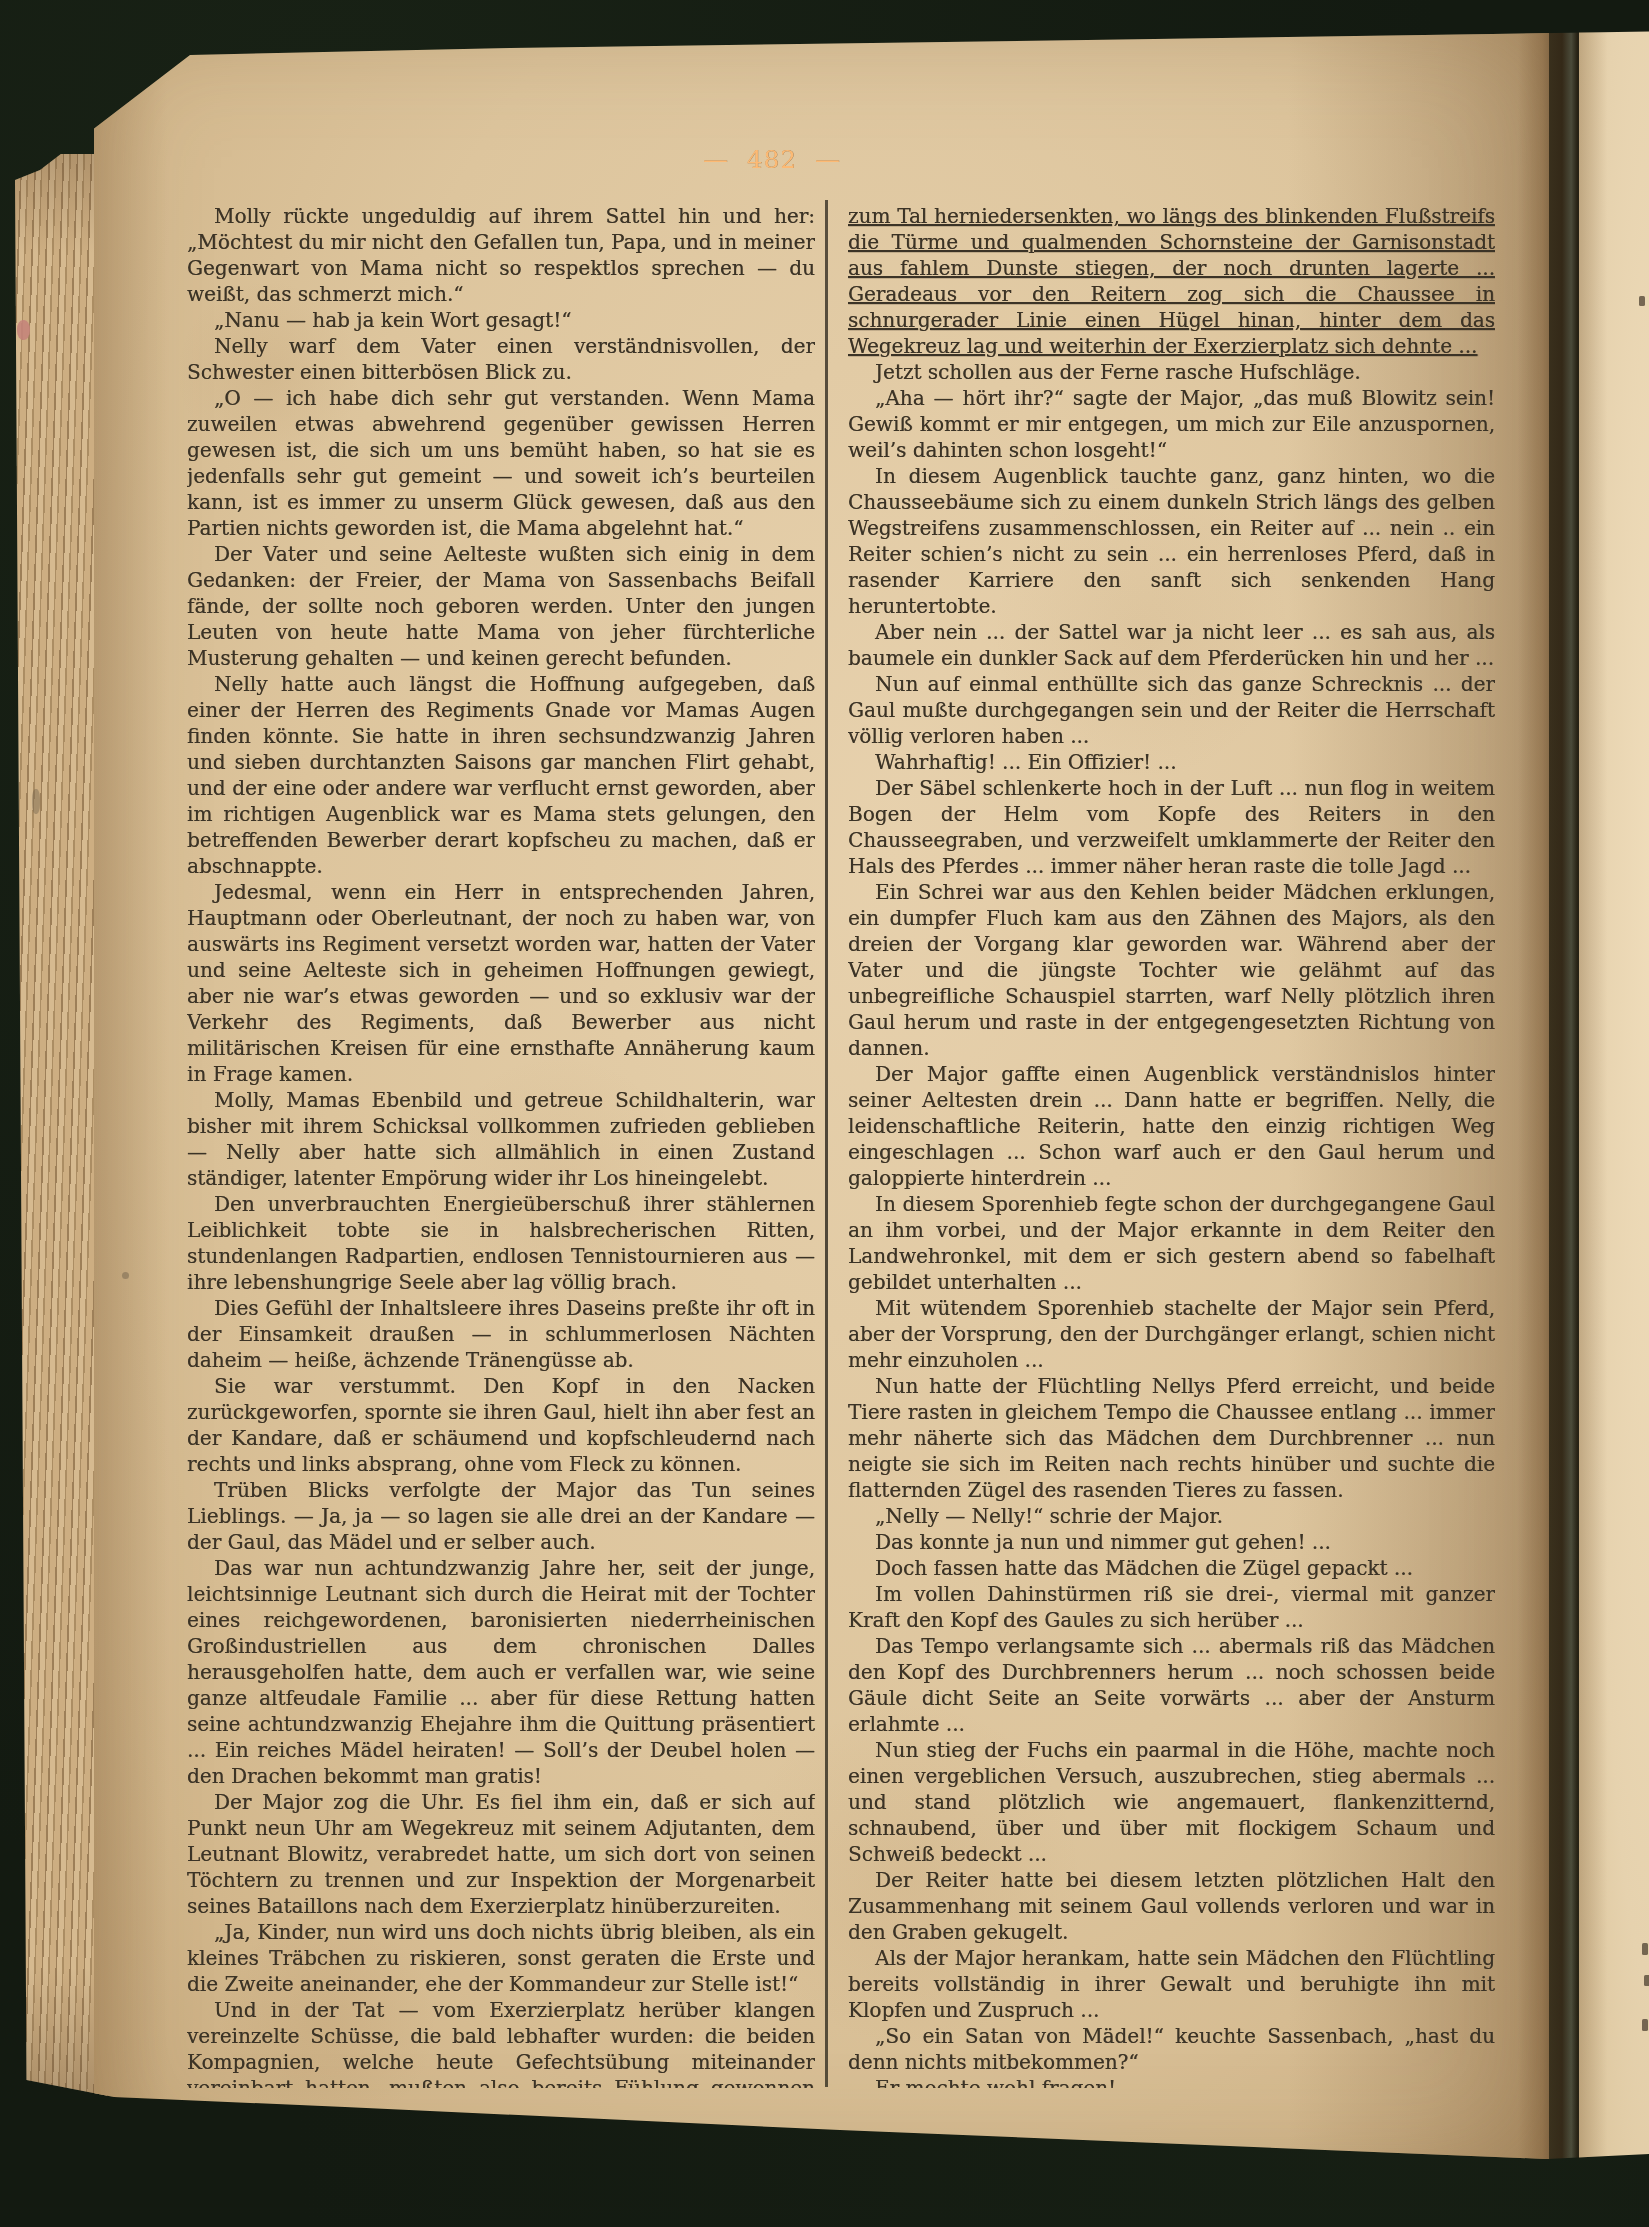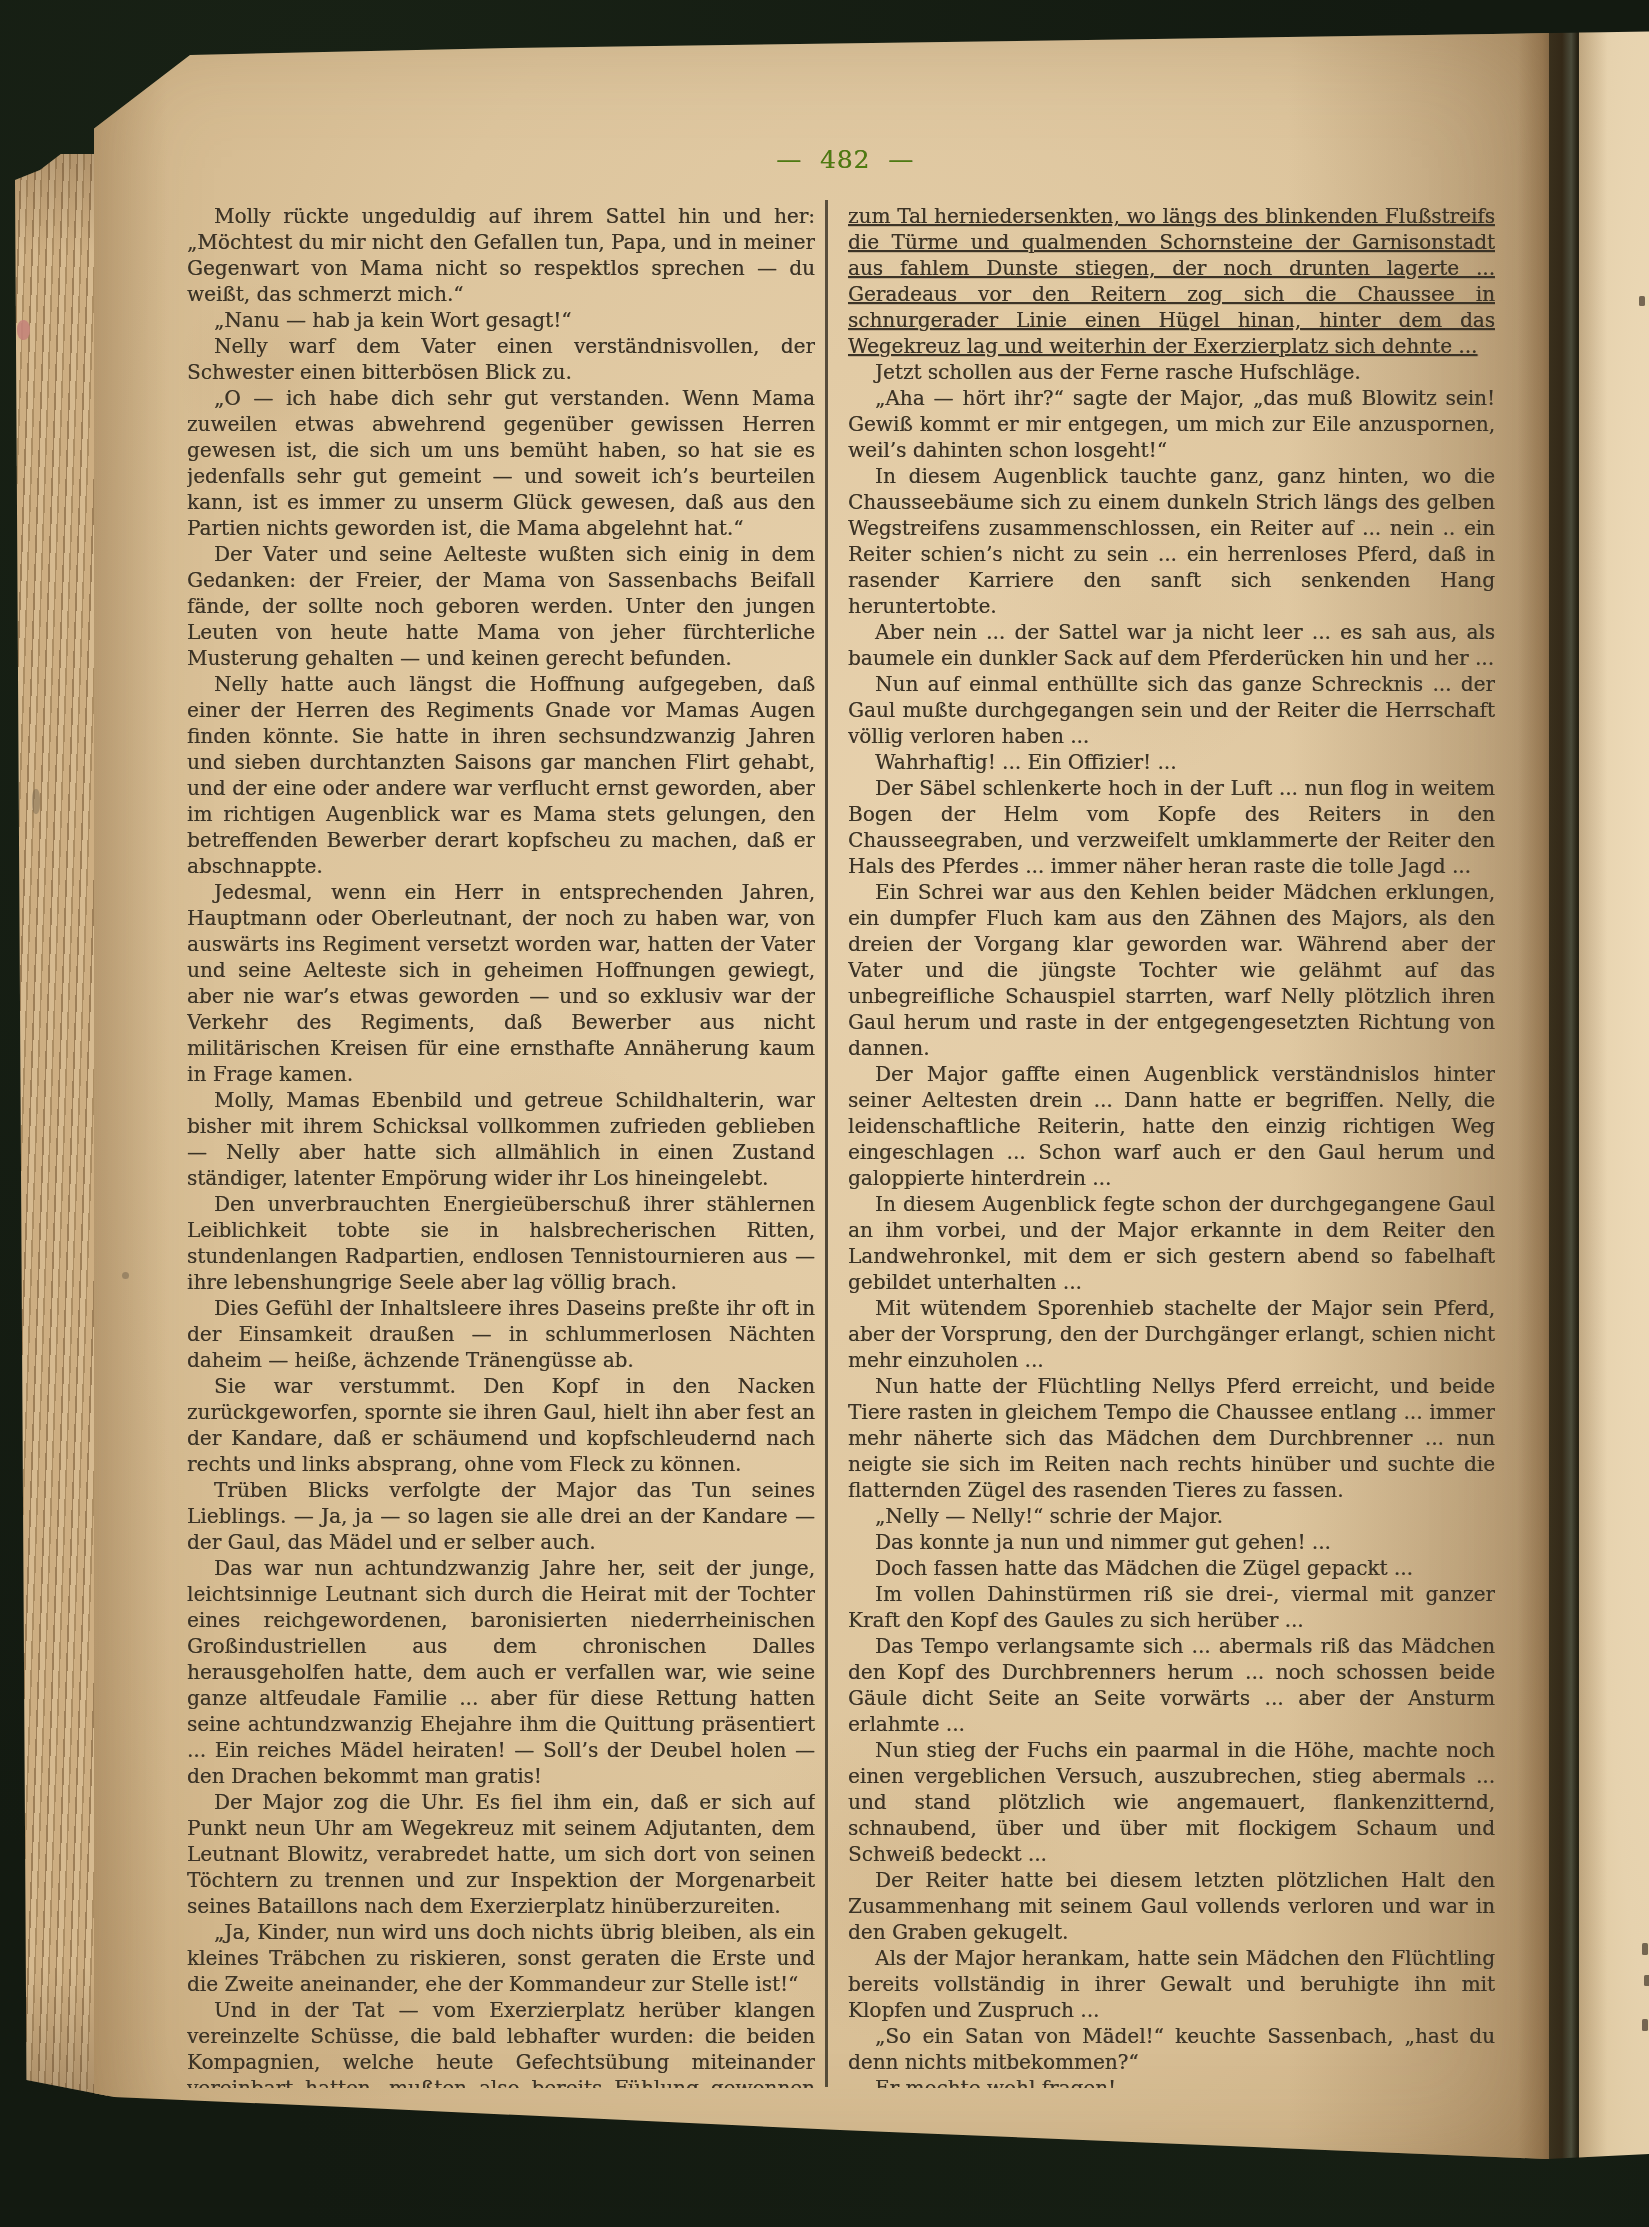--- a/index.html
+++ b/index.html
@@ -80,21 +80,21 @@
   .mark-smudge2{left:107px;top:1242px;width:7.4px;height:7.4px;background:rgba(95,82,66,.4);border-radius:50%;}
   .frag{background:rgba(72,60,44,.72);border-radius:1.6px;width:5.8px;}
   .frag1{left:1624px;top:266px;height:10px;}
   .frag2{left:1627px;top:1913px;height:12.4px;}
   .frag3{left:1629px;top:1945px;height:10.7px;}
   .frag4{left:1627px;top:1989px;height:12.4px;}
 
   
   .header{
     position:absolute;left:670px;top:115px;width:247px;
-    text-align:right;font-size:25px;color:#4d7c0f;letter-spacing:0.8px;
+    text-align:left;font-size:25px;color:#fdba74;letter-spacing:0.8px;
     text-shadow:0.2px 0.2px 0.4px rgba(55,45,30,.6);
   }
   .header .dash{margin:0 18px;}
 
   .col{
     position:absolute;top:173px;height:1885px;overflow:hidden;
     font-size:20px;line-height:26px;color:#3b3326;
     text-align:justify;text-justify:inter-word;
     hyphens:auto;-webkit-hyphens:auto;
     text-shadow:0.3px 0.3px 0.4px rgba(55,45,30,.65);
@@ -158,21 +158,21 @@
       <p class="np">zum Tal herniedersenkten, wo längs des blinkenden Flußstreifs die Türme und qualmenden Schornsteine der Garnisonstadt aus fahlem Dunste stiegen, der noch drunten lagerte ... Geradeaus vor den Reitern zog sich die Chaussee in schnurgerader Linie einen Hügel hinan, hinter dem das Wegekreuz lag und weiterhin der Exerzierplatz sich dehnte ...</p>
       <p class="">Jetzt schollen aus der Ferne rasche Hufschläge.</p>
       <p class="">„Aha — hört ihr?“ sagte der Major, „das muß Blowitz sein! Gewiß kommt er mir entgegen, um mich zur Eile anzuspornen, weil’s dahinten schon losgeht!“</p>
       <p class="">In diesem Augenblick tauchte ganz, ganz hinten, wo die Chausseebäume sich zu einem dunkeln Strich längs des gelben Wegstreifens zusammenschlossen, ein Reiter auf ... nein .. ein Reiter schien’s nicht zu sein ... ein herrenloses Pferd, daß in rasender Karriere den sanft sich senkenden Hang heruntertobte.</p>
       <p class="">Aber nein ... der Sattel war ja nicht leer ... es sah aus, als baumele ein dunkler Sack auf dem Pferderücken hin und her ...</p>
       <p class="">Nun auf einmal enthüllte sich das ganze Schrecknis ... der Gaul mußte durchgegangen sein und der Reiter die Herrschaft völlig verloren haben ...</p>
       <p class="">Wahrhaftig! ... Ein Offizier! ...</p>
       <p class="">Der Säbel schlenkerte hoch in der Luft ... nun flog in weitem Bogen der Helm vom Kopfe des Reiters in den Chausseegraben, und verzweifelt umklammerte der Reiter den Hals des Pferdes ... immer näher heran raste die tolle Jagd ...</p>
       <p class="">Ein Schrei war aus den Kehlen beider Mädchen erklungen, ein dumpfer Fluch kam aus den Zähnen des Majors, als den dreien der Vorgang klar geworden war. Während aber der Vater und die jüngste Tochter wie gelähmt auf das unbegreifliche Schauspiel starrten, warf Nelly plötzlich ihren Gaul herum und raste in der entgegengesetzten Richtung von dannen.</p>
       <p class="">Der Major gaffte einen Augenblick verständnislos hinter seiner Aeltesten drein ... Dann hatte er begriffen. Nelly, die leidenschaftliche Reiterin, hatte den einzig richtigen Weg eingeschlagen ... Schon warf auch er den Gaul herum und galoppierte hinterdrein ...</p>
-      <p class="">In diesem Augenblick fegte schon der durchgegangene Gaul an ihm vorbei, und der Major erkannte in dem Reiter den Landwehronkel, mit dem er sich gestern abend so fabelhaft gebildet unterhalten ...</p>
+      <p class="">In diesem Sporenhieb fegte schon der durchgegangene Gaul an ihm vorbei, und der Major erkannte in dem Reiter den Landwehronkel, mit dem er sich gestern abend so fabelhaft gebildet unterhalten ...</p>
       <p class="">Mit wütendem Sporenhieb stachelte der Major sein Pferd, aber der Vorsprung, den der Durchgänger erlangt, schien nicht mehr einzuholen ...</p>
       <p class="">Nun hatte der Flüchtling Nellys Pferd erreicht, und beide Tiere rasten in gleichem Tempo die Chaussee entlang ... immer mehr näherte sich das Mädchen dem Durchbrenner ... nun neigte sie sich im Reiten nach rechts hinüber und suchte die flatternden Zügel des rasenden Tieres zu fassen.</p>
       <p class="">„Nelly — Nelly!“ schrie der Major.</p>
       <p class="">Das konnte ja nun und nimmer gut gehen! ...</p>
       <p class="">Doch fassen hatte das Mädchen die Zügel gepackt ...</p>
       <p class="">Im vollen Dahinstürmen riß sie drei-, viermal mit ganzer Kraft den Kopf des Gaules zu sich herüber ...</p>
       <p class="">Das Tempo verlangsamte sich ... abermals riß das Mädchen den Kopf des Durchbrenners herum ... noch schossen beide Gäule dicht Seite an Seite vorwärts ... aber der Ansturm erlahmte ...</p>
       <p class="">Nun stieg der Fuchs ein paarmal in die Höhe, machte noch einen vergeblichen Versuch, auszubrechen, stieg abermals ... und stand plötzlich wie angemauert, flankenzitternd, schnaubend, über und über mit flockigem Schaum und Schweiß bedeckt ...</p>
       <p class="">Der Reiter hatte bei diesem letzten plötzlichen Halt den Zusammenhang mit seinem Gaul vollends verloren und war in den Graben gekugelt.</p>
       <p class="">Als der Major herankam, hatte sein Mädchen den Flüchtling bereits vollständig in ihrer Gewalt und beruhigte ihn mit Klopfen und Zuspruch ...</p>

